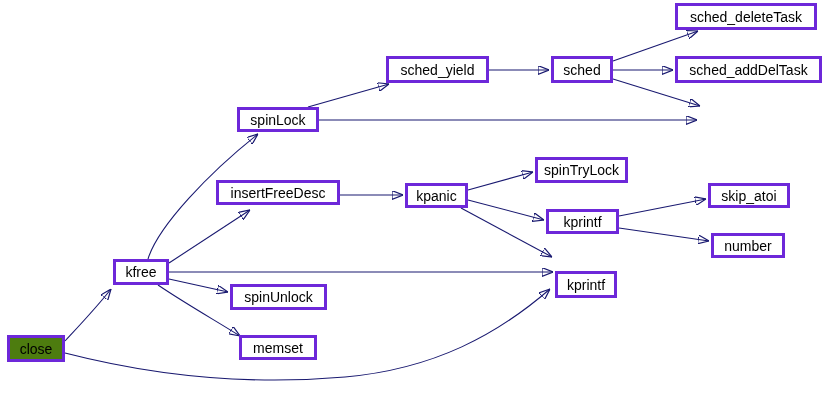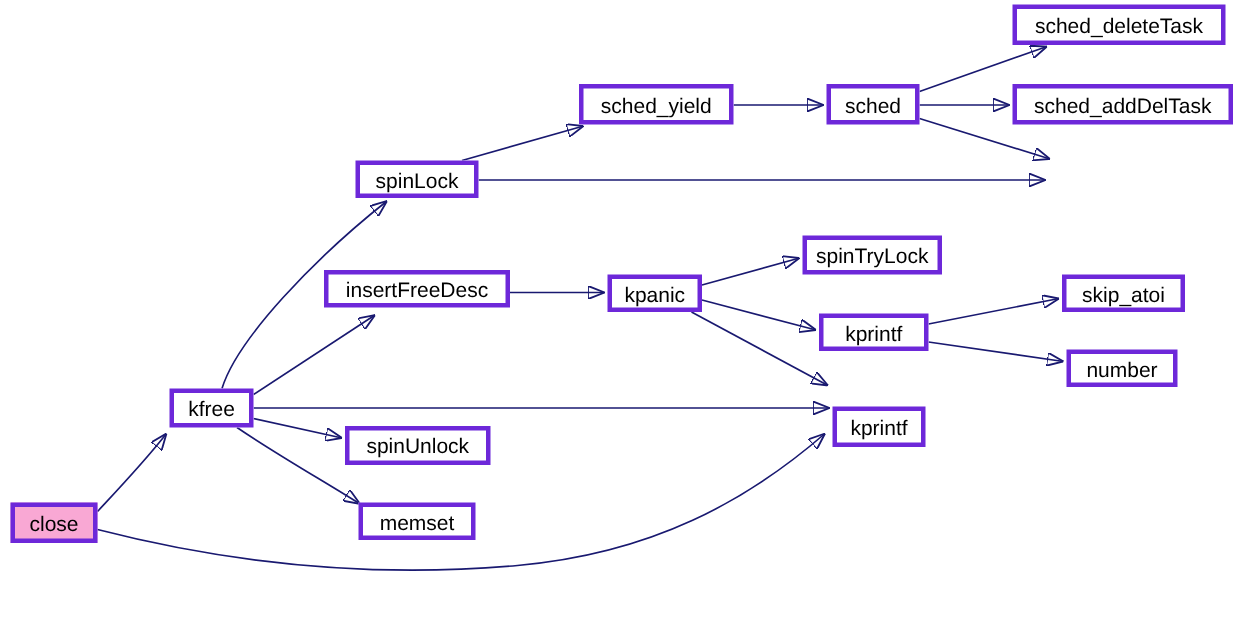--- a/index.html
+++ b/index.html
@@ -34,21 +34,21 @@
     background: #ffffff;
     color: #000000;
     font-size: 14px;
     display: flex;
     align-items: center;
     justify-content: center;
     white-space: nowrap;
     cursor: pointer;
   }
   .node.selected {
-    background: #f9a8d4;
+    background: #4d7c0f;
     cursor: default;
     text-align: right;
   }
 </style>
 </head>
 <body>
 
 <div class="canvas">
 
   <svg class="edges" width="827" height="417" viewBox="0 0 827 417" xmlns="http://www.w3.org/2000/svg">

